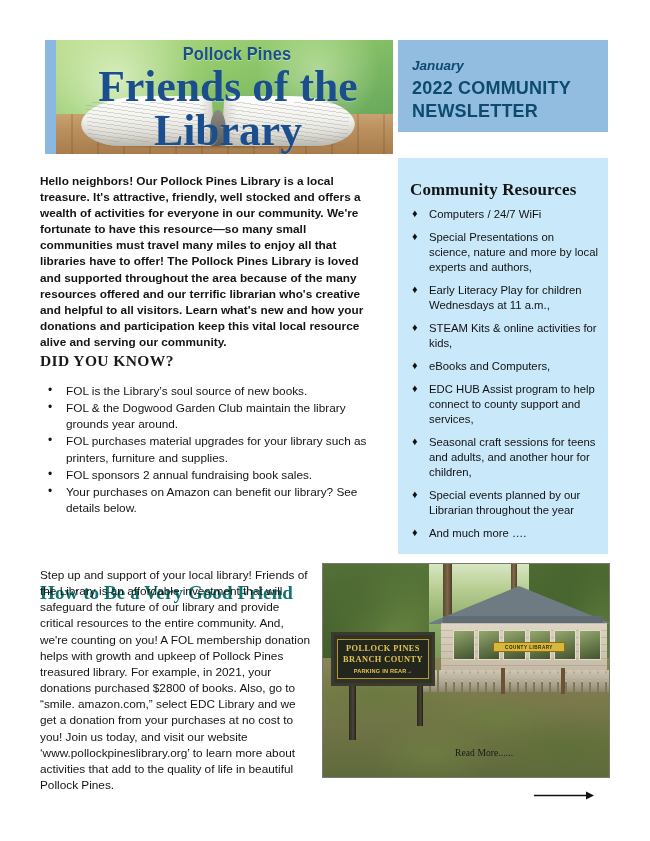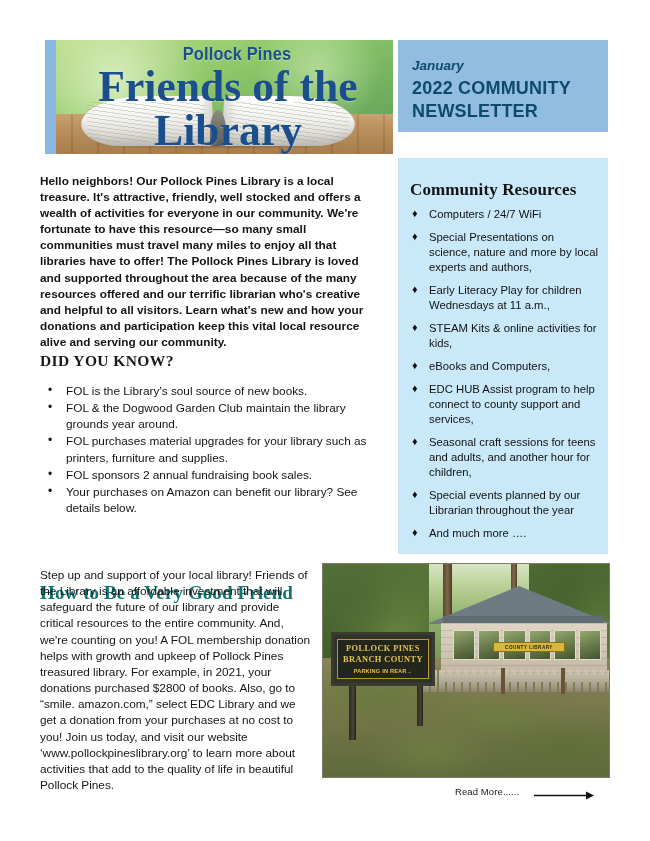--- a/index.html
+++ b/index.html
@@ -492,24 +492,25 @@
     left: 94px;
     top: 122px;
     width: 6px;
     height: 40px;
     background: linear-gradient(90deg, #2e2a22 0%, #47412f 60%, #221f19 100%);
   }
 
   .read-more {
     position: absolute;
     left: 455px;
-    top: 786px;
+    top: 748px;
     font-size: 9.5px;
     color: #1a1a1a;
     letter-spacing: .1px;
+    font-family: Liberation Serif, serif;
   }
   .read-more-arrow {
     position: absolute;
     left: 534px;
     top: 791px;
     width: 60px;
     height: 9px;
   }
 </style>
 </head>

